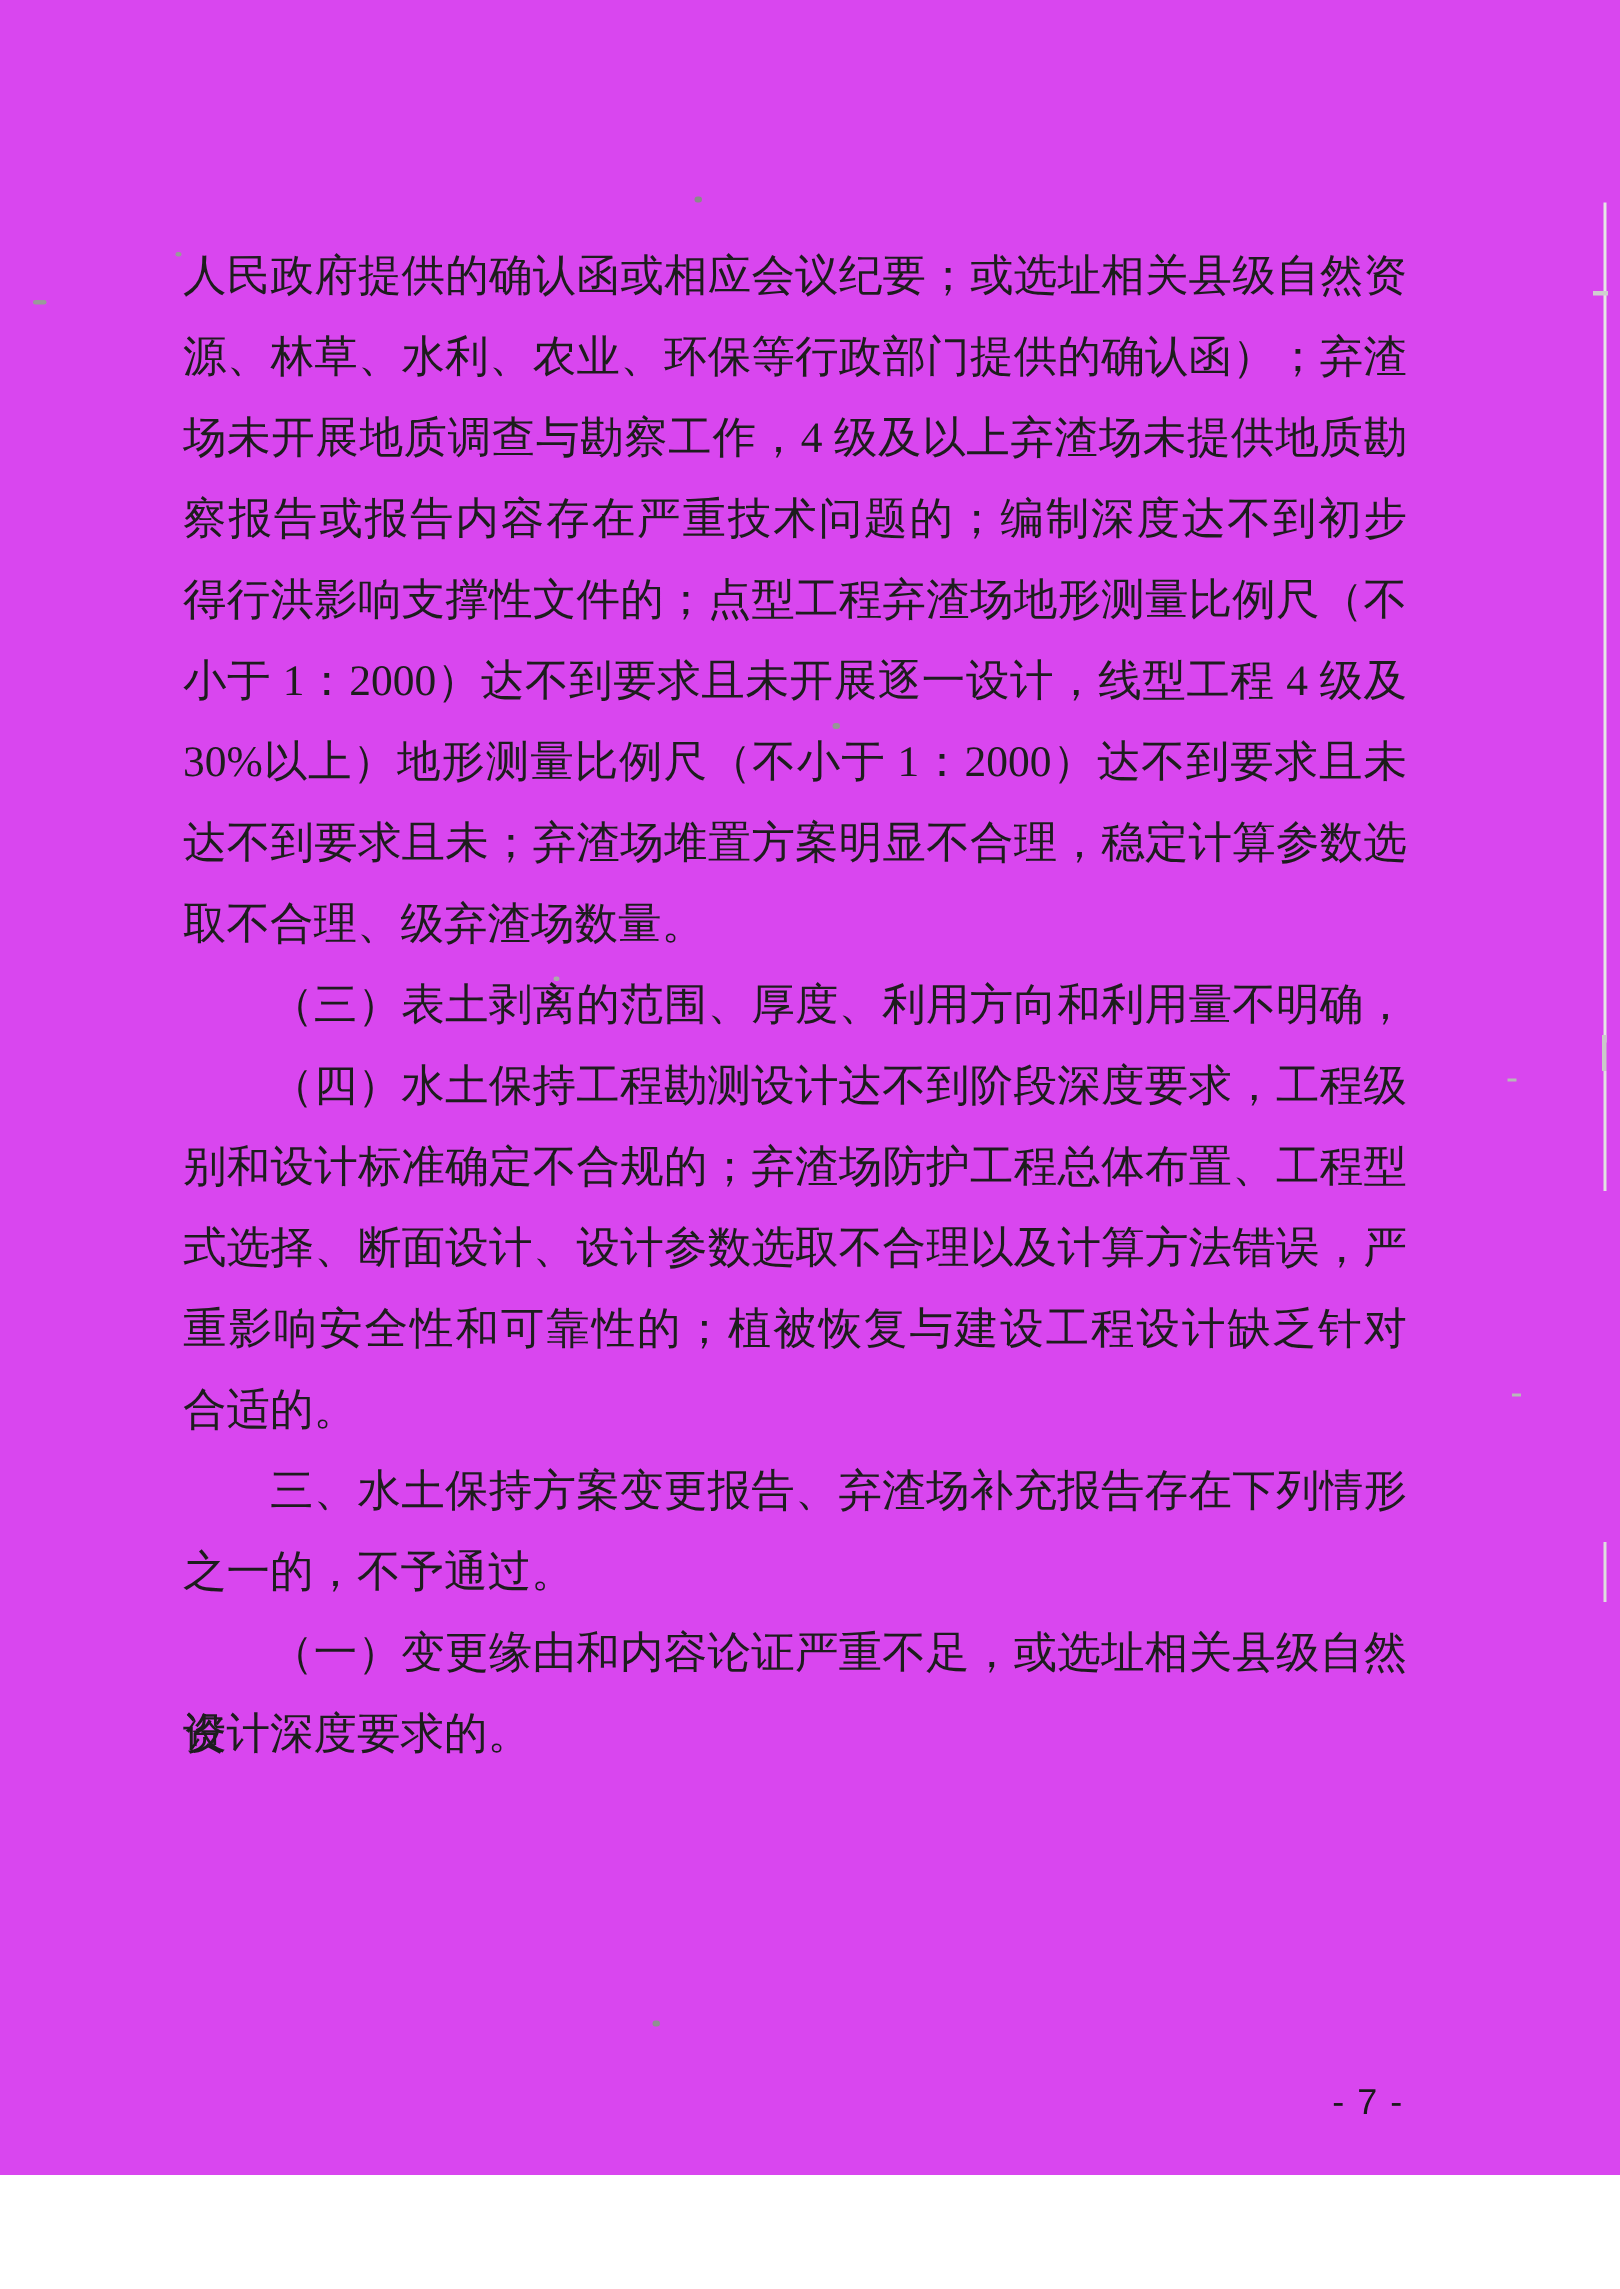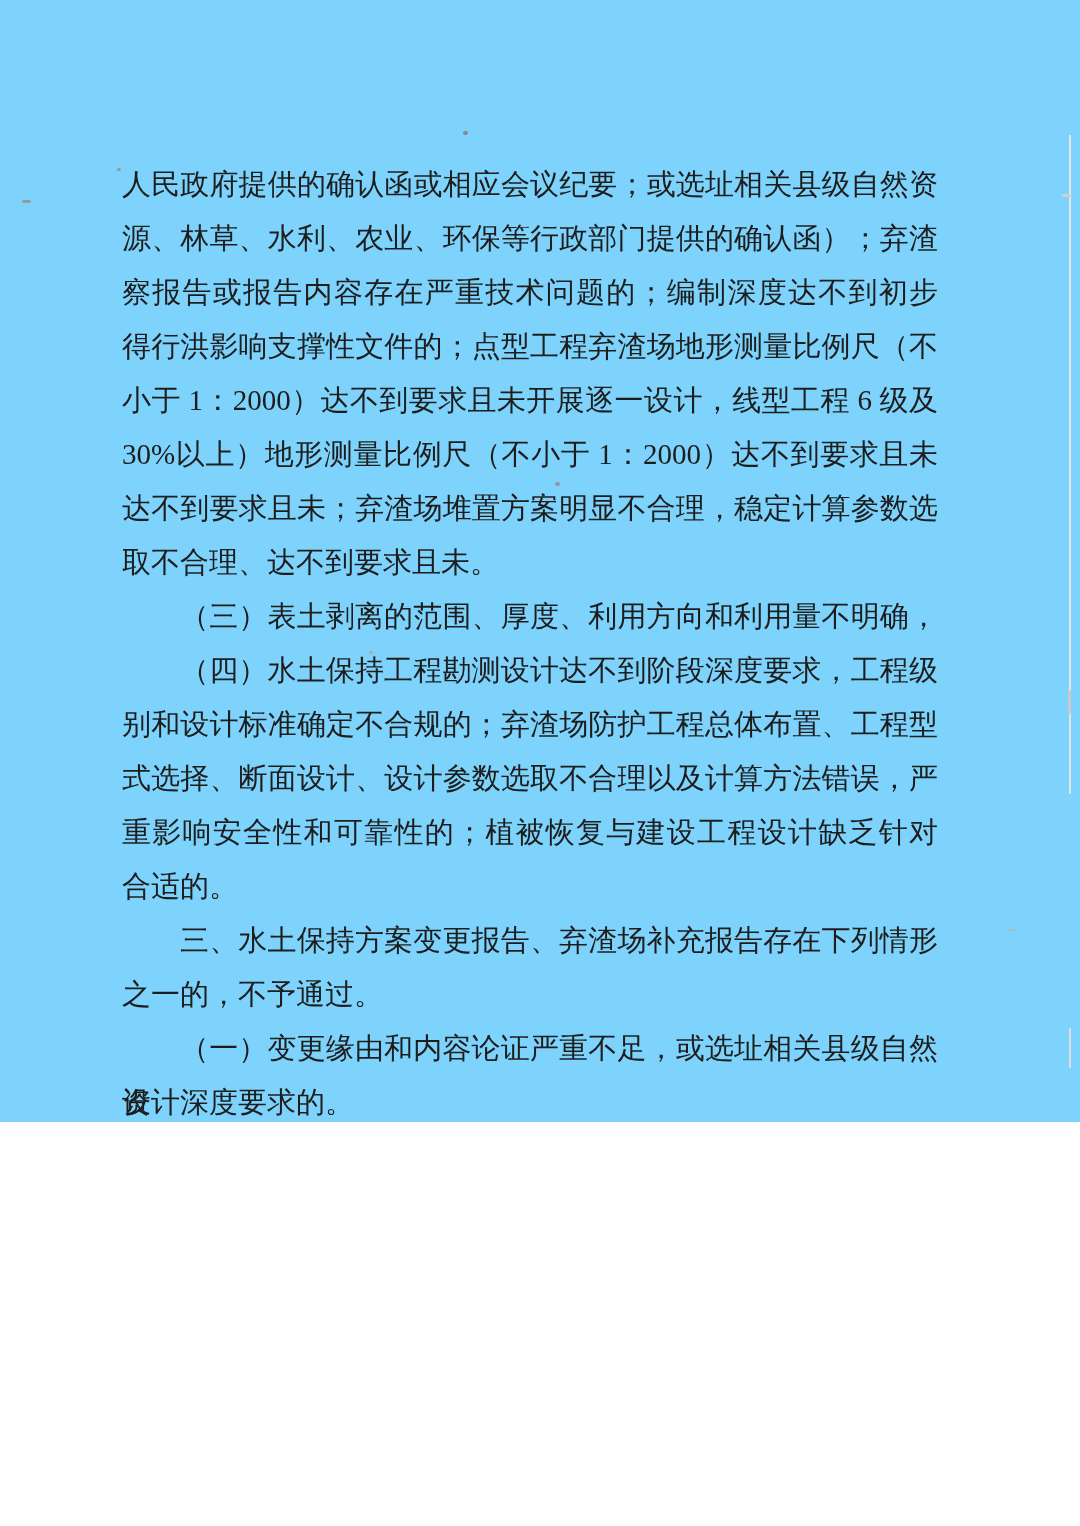--- a/index.html
+++ b/index.html
@@ -1,20 +1,20 @@
 <!DOCTYPE html>
 <html><head>
 <meta charset="utf-8">
 <style>
   html,body{margin:0;padding:0;}
   .page{
     position:relative;
     width:1080px;
-    height:1122px;
-    background:#7dd3fc;
+    height:1450px;
+    background:#d946ef;
     overflow:hidden;
     font-family:"Liberation Serif","DejaVu Serif",serif;
   }
   .doc{
     position:absolute;
     left:122px;
     top:157px;
     width:816px;
     color:#1d1d1d;
     font-size:29px;
@@ -61,26 +61,27 @@
   .speck-9{left:1008px;top:929px;width:6px;height:2px;background:#b8b8b8;}
 </style>
 </head>
 <body>
 
 <div class="page">
 
   <div class="doc">
     <div class="line j">人民政府提供的确认函或相应会议纪要；或选址相关县级自然资</div>
     <div class="line j">源、林草、水利、农业、环保等行政部门提供的确认函）；弃渣</div>
+    <div class="line j">场未开展地质调查与勘察工作，4 级及以上弃渣场未提供地质勘</div>
     <div class="line j">察报告或报告内容存在严重技术问题的；编制深度达不到初步</div>
     <div class="line j">得行洪影响支撑性文件的；点型工程弃渣场地形测量比例尺（不</div>
-    <div class="line j">小于 1：2000）达不到要求且未开展逐一设计，线型工程 6 级及</div>
+    <div class="line j">小于 1：2000）达不到要求且未开展逐一设计，线型工程 4 级及</div>
     <div class="line j">30%以上）地形测量比例尺（不小于 1：2000）达不到要求且未</div>
     <div class="line j">达不到要求且未；弃渣场堆置方案明显不合理，稳定计算参数选</div>
-    <div class="line">取不合理、达不到要求且未。</div>
+    <div class="line">取不合理、级弃渣场数量。</div>
     <div class="line j ind">（三）表土剥离的范围、厚度、利用方向和利用量不明确，</div>
     <div class="line j ind">（四）水土保持工程勘测设计达不到阶段深度要求，工程级</div>
     <div class="line j">别和设计标准确定不合规的；弃渣场防护工程总体布置、工程型</div>
     <div class="line j">式选择、断面设计、设计参数选取不合理以及计算方法错误，严</div>
     <div class="line j">重影响安全性和可靠性的；植被恢复与建设工程设计缺乏针对</div>
     <div class="line">合适的。</div>
     <div class="line j ind">三、水土保持方案变更报告、弃渣场补充报告存在下列情形</div>
     <div class="line">之一的，不予通过。</div>
     <div class="line j ind">（一）变更缘由和内容论证严重不足，或选址相关县级自然资</div>
     <div class="line">设计深度要求的。</div>

